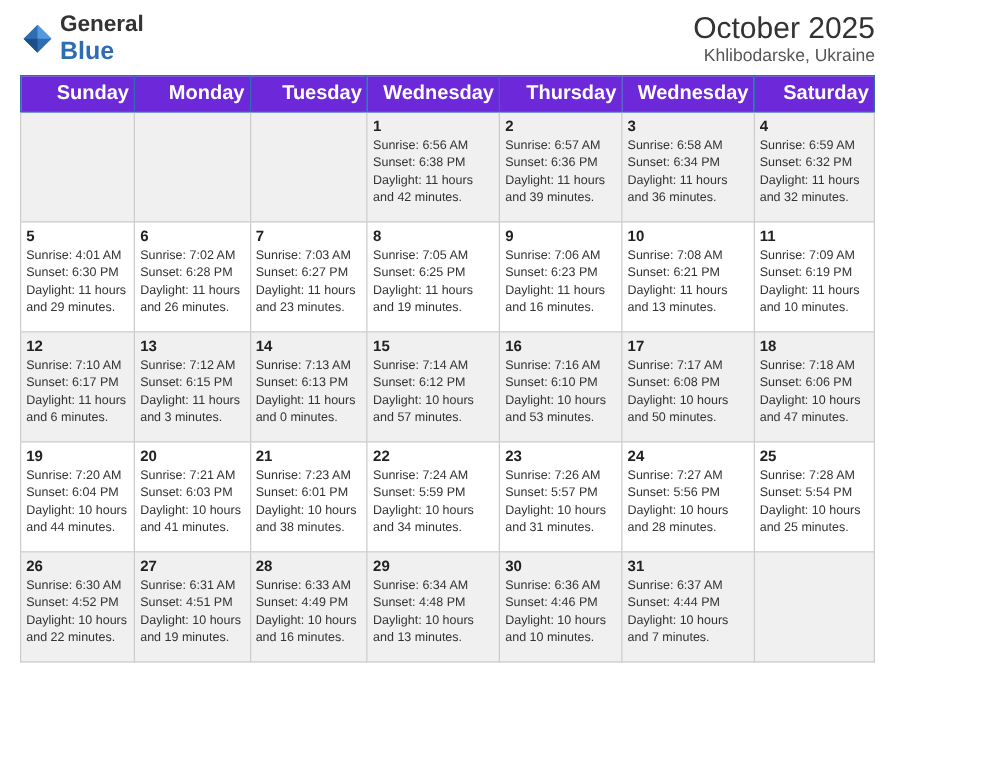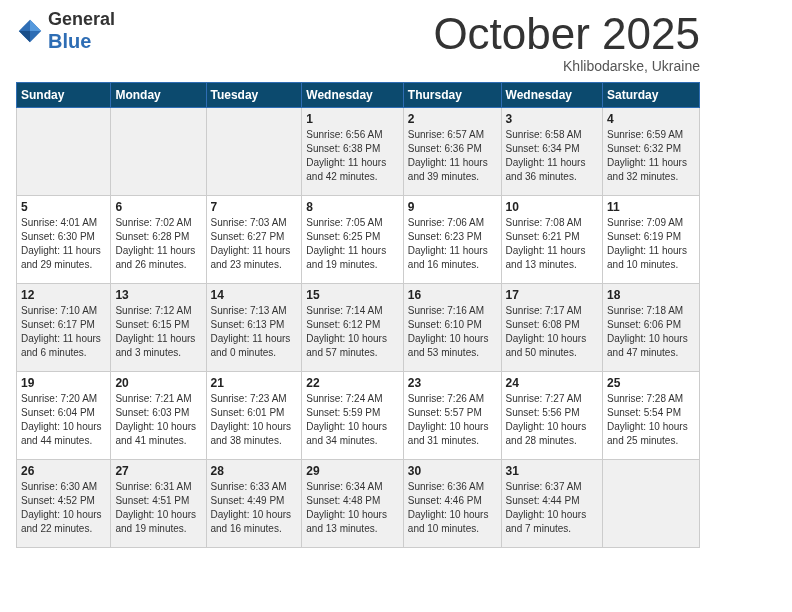--- a/index.html
+++ b/index.html
@@ -43,41 +43,41 @@
       color: #2e6db4;
     }
     .logo-icon {
       width: 28px;
       height: 28px;
     }
     .title-block {
       text-align: right;
     }
     .title-month {
-      font-size: 44px;
+      font-size: 24px;
       font-weight: 300;
       color: #333;
       line-height: 1.1;
     }
     .title-location {
       font-size: 14px;
       color: #555;
     }
     .calendar {
       width: 100%;
       border-collapse: collapse;
       font-size: 10.5px;
     }
     .calendar thead th {
-      background: #0c4a6e;
+      background: #6d28d9;
       color: #fff;
       font-weight: bold;
-      font-size: 12px;
+      font-size: 16px;
       padding: 5px 4px;
-      text-align: left;
+      text-align: right;
       border: 1px solid #2e6db4;
     }
     .calendar tbody td {
       vertical-align: top;
       border: 1px solid #ccc;
       padding: 4px 4px 4px 4px;
       width: 113px;
       min-height: 80px;
       height: 88px;
     }

